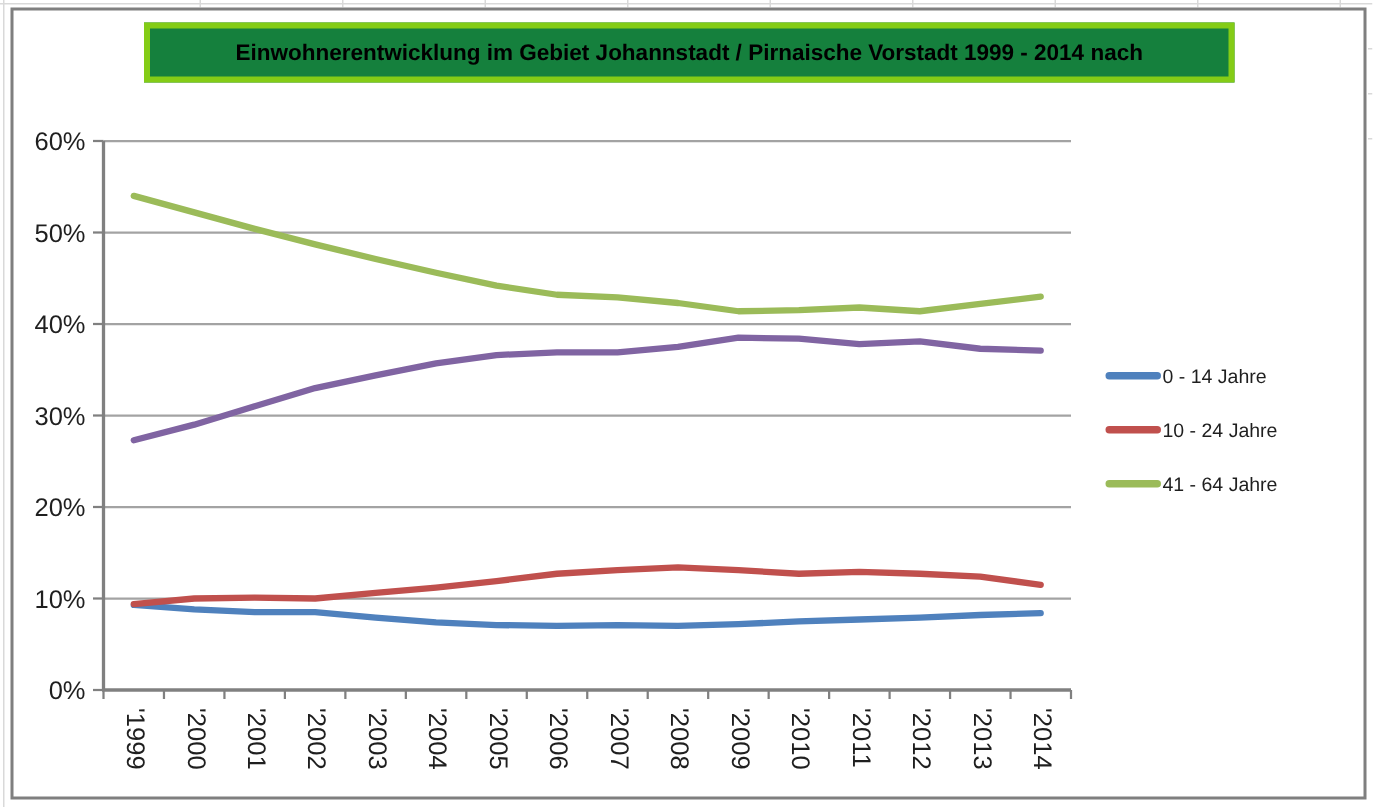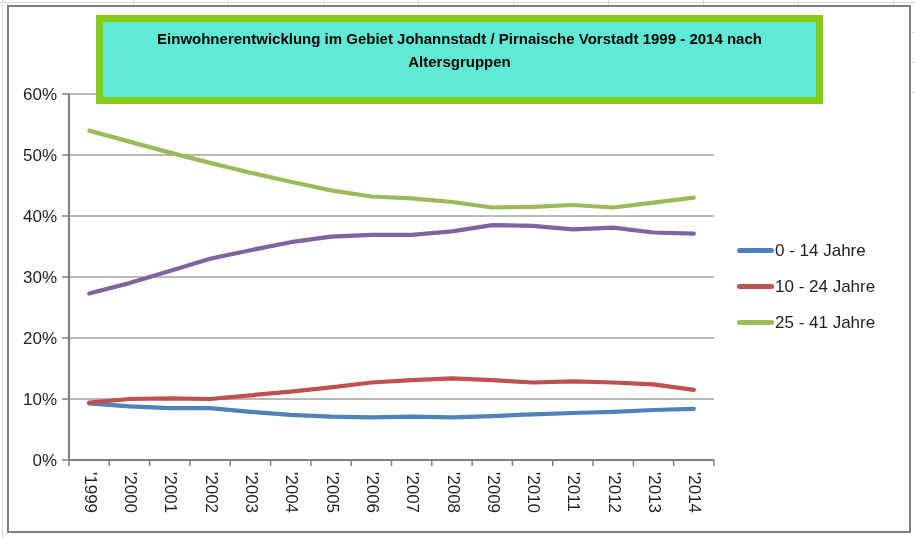--- a/index.html
+++ b/index.html
@@ -7,33 +7,33 @@
 
   
   .ws-line{position:absolute;background:#D9D9D9;}
 
   
   #chart-frame{position:absolute;left:7px;top:5px;width:904px;height:528px;
     box-sizing:border-box;border:2px solid #7F7F7F;background:#FFFFFF;}
 
   
   #title-box{position:absolute;left:96px;top:15px;width:727px;box-sizing:border-box;
-    border:7px solid #84cc16;background:#5eead4;text-align:center;
+    border:4px solid #84cc16;background:#15803d;text-align:center;
     font-weight:bold;font-size:15px;line-height:23px;color:#000000;
-    padding:5px 6px 24px 6px;z-index:3;}
+    padding:5px 6px 4px 6px;z-index:3;}
 
   #chart-svg{position:absolute;left:0;top:0;width:915px;height:538px;z-index:2;}
   #chart-svg text{font-family:"Liberation Sans",sans-serif;fill:#1F1F1F;}
 
   
   #legend{position:absolute;left:737px;top:239px;display:flex;flex-direction:column;
     gap:13px;z-index:3;}
   .legend-item{display:flex;align-items:center;height:23px;}
   .legend-swatch{width:37px;height:5px;border-radius:2.5px;flex:0 0 auto;}
-  .legend-label{font-size:17px;color:#1F1F1F;margin-left:1px;white-space:nowrap;}
+  .legend-label{font-size:13px;color:#1F1F1F;margin-left:1px;white-space:nowrap;}
 </style>
 </head>
 <body>
 
 <div class="ws-line" style="left:0;top:2px;width:915px;height:1px;"></div>
 <div class="ws-line" style="left:2px;top:0;width:1px;height:538px;"></div>
 <div class="ws-line" style="left:133px;top:0;width:1px;height:5px;"></div>
 <div class="ws-line" style="left:228px;top:0;width:1px;height:5px;"></div>
 <div class="ws-line" style="left:323px;top:0;width:1px;height:5px;"></div>
 <div class="ws-line" style="left:418px;top:0;width:1px;height:5px;"></div>
@@ -43,21 +43,20 @@
 <div class="ws-line" style="left:798px;top:0;width:1px;height:5px;"></div>
 <div class="ws-line" style="left:893px;top:0;width:1px;height:5px;"></div>
 <div class="ws-line" style="left:912px;top:32px;width:3px;height:1px;"></div>
 <div class="ws-line" style="left:912px;top:62px;width:3px;height:1px;"></div>
 <div class="ws-line" style="left:912px;top:92px;width:3px;height:1px;"></div>
 
 <div id="chart-frame"></div>
 
 <div id="title-box">
   <div>Einwohnerentwicklung im Gebiet Johannstadt / Pirnaische Vorstadt 1999 - 2014 nach</div>
-  <div>Altersgruppen</div>
 </div>
 
 <svg id="chart-svg" viewBox="0 0 915 538" xmlns="http://www.w3.org/2000/svg">
     <rect x="69" y="94" width="645" height="366" fill="#FFFFFF"></rect>
     <line x1="62" y1="460" x2="69" y2="460" stroke="#808080" stroke-width="1.5"></line>
     <text x="57" y="466" text-anchor="end" font-size="17">0%</text>
     <line x1="69" y1="399" x2="714" y2="399" stroke="#A3A3A3" stroke-width="1.5"></line>
     <line x1="62" y1="399" x2="69" y2="399" stroke="#808080" stroke-width="1.5"></line>
     <text x="57" y="405" text-anchor="end" font-size="17">10%</text>
     <line x1="69" y1="338" x2="714" y2="338" stroke="#A3A3A3" stroke-width="1.5"></line>
@@ -120,15 +119,15 @@
   <div class="legend-item">
     <div class="legend-swatch" style="background: rgb(79, 129, 189);"></div>
     <span class="legend-label">0 - 14 Jahre</span>
   </div>
   <div class="legend-item">
     <div class="legend-swatch" style="background: rgb(192, 80, 77);"></div>
     <span class="legend-label">10 - 24 Jahre</span>
   </div>
   <div class="legend-item">
     <div class="legend-swatch" style="background: rgb(155, 187, 89);"></div>
-    <span class="legend-label">25 - 41 Jahre</span>
+    <span class="legend-label">41 - 64 Jahre</span>
   </div>
 </div>
 
 </body></html>

